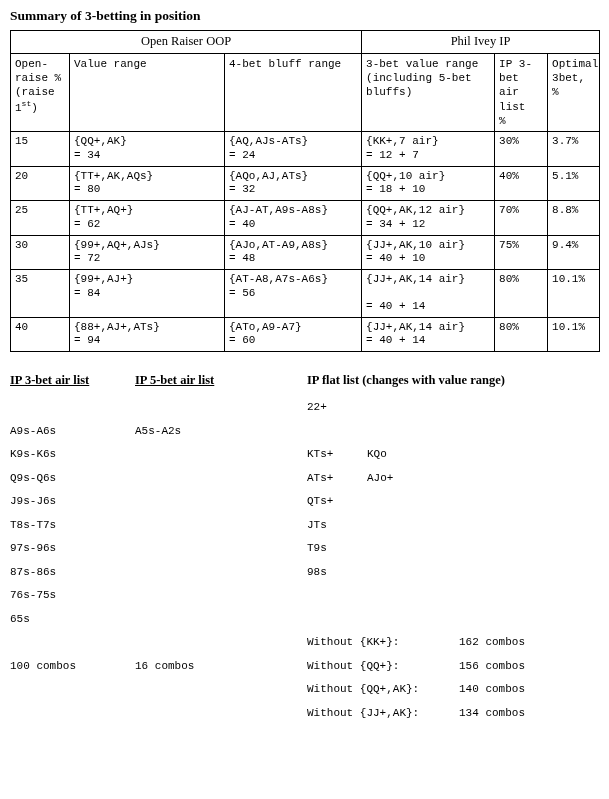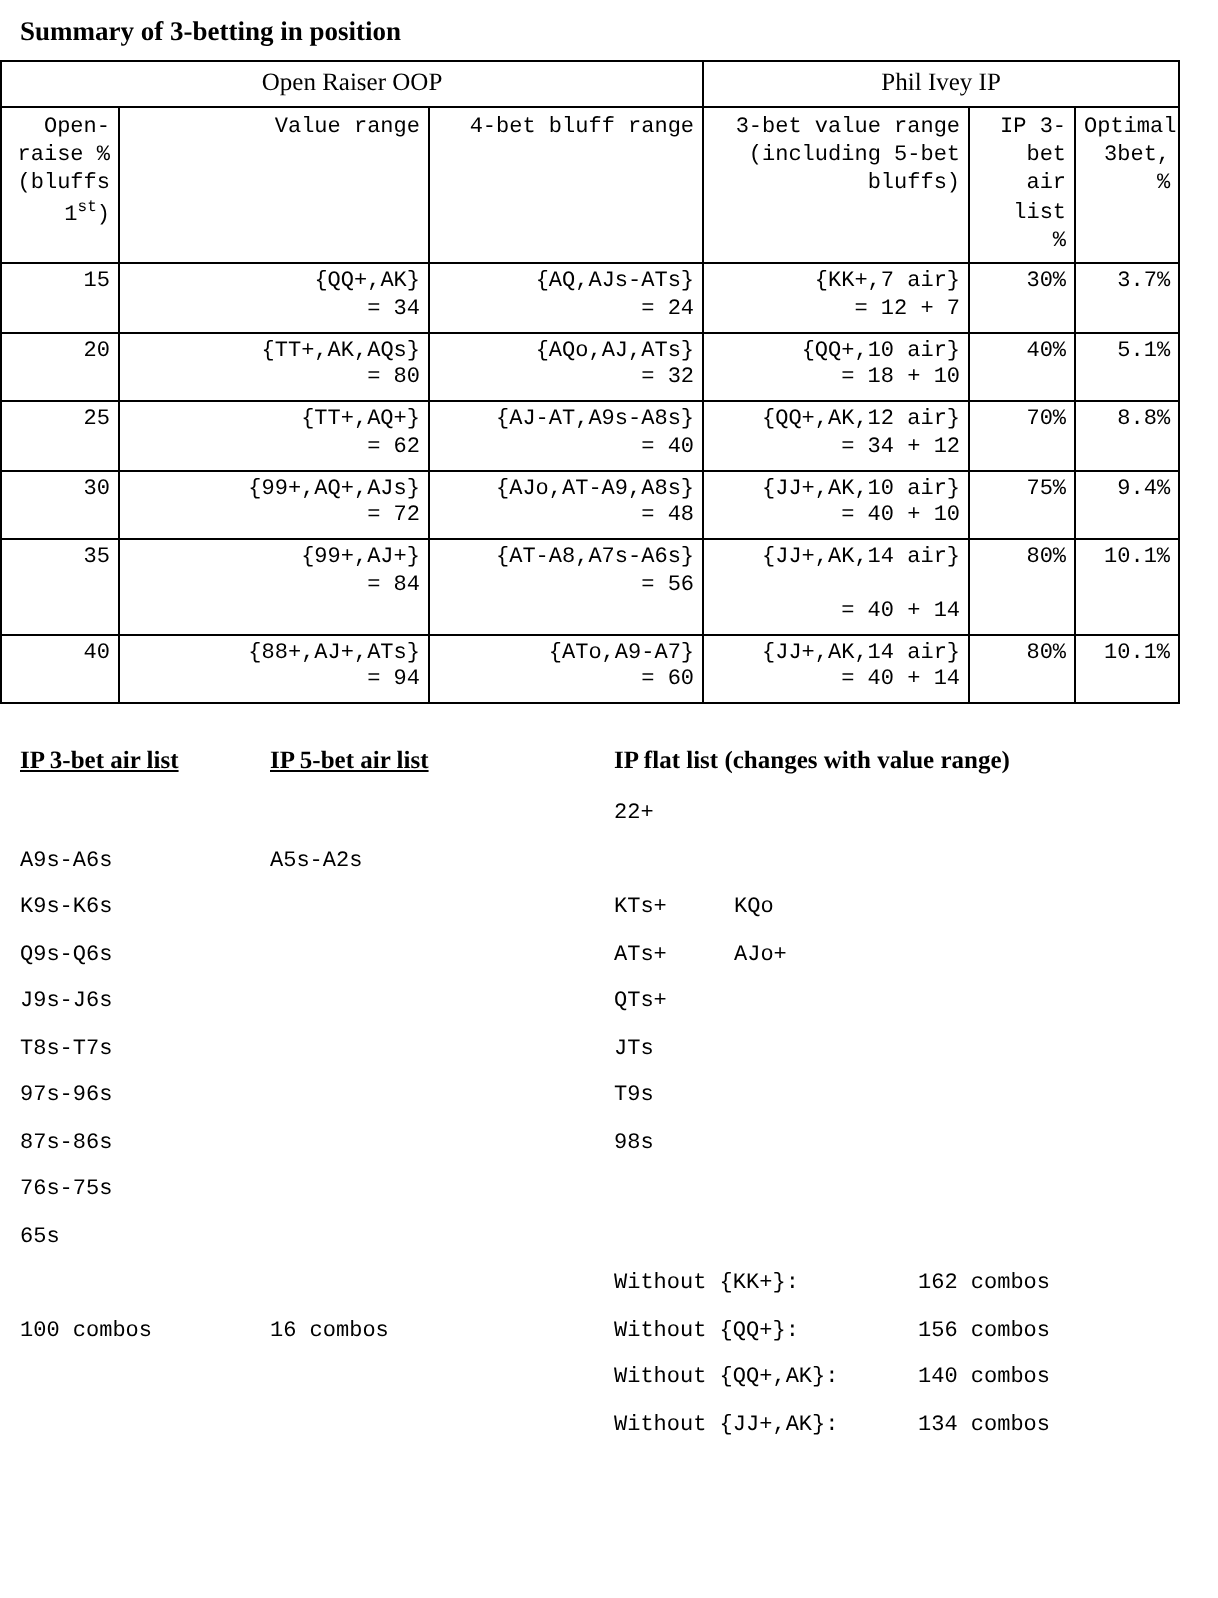--- a/index.html
+++ b/index.html
@@ -21,31 +21,32 @@
     padding: 0;
   }
   .title {
     font-family: "Liberation Serif", serif;
     font-weight: bold;
     font-size: 13.5px;
     padding: 8px 0 6px 10px;
   }
   table.main {
     border-collapse: collapse;
+    margin-left: 10px;
     width: 589px;
     table-layout: fixed;
   }
   table.main td, table.main th {
     border: 1px solid #000000;
     vertical-align: top;
     padding: 3px 4px 3px 4px;
     font-family: "Liberation Mono", monospace;
     font-size: 11px;
     line-height: 1.25;
-    text-align: right;
+    text-align: left;
     font-weight: normal;
   }
   table.main td.grouphead, table.main th.grouphead {
     font-family: "Liberation Serif", serif;
     font-size: 12.5px;
     text-align: center;
     padding: 3px 4px;
   }
   table.main td.colhead {
     font-family: "Liberation Mono", monospace;
@@ -130,21 +131,21 @@
     </colgroup>
     <tbody>
       <tr>
         <td class="grouphead" colspan="3">Open Raiser OOP</td>
         <td class="grouphead" colspan="3">Phil Ivey IP</td>
       </tr>
       <tr>
         <td class="colhead">
           <span>Open-</span><br>
           <span>raise %</span><br>
-          <span>(bluffs</span><br>
+          <span>(raise</span><br>
           <span>1<span class="sup">st</span>)</span>
         </td>
         <td class="colhead">Value range</td>
         <td class="colhead">4-bet bluff range</td>
         <td class="colhead">
           <span>3-bet value range</span><br>
           <span>(including 5-bet</span><br>
           <span>bluffs)</span>
         </td>
         <td class="colhead">

